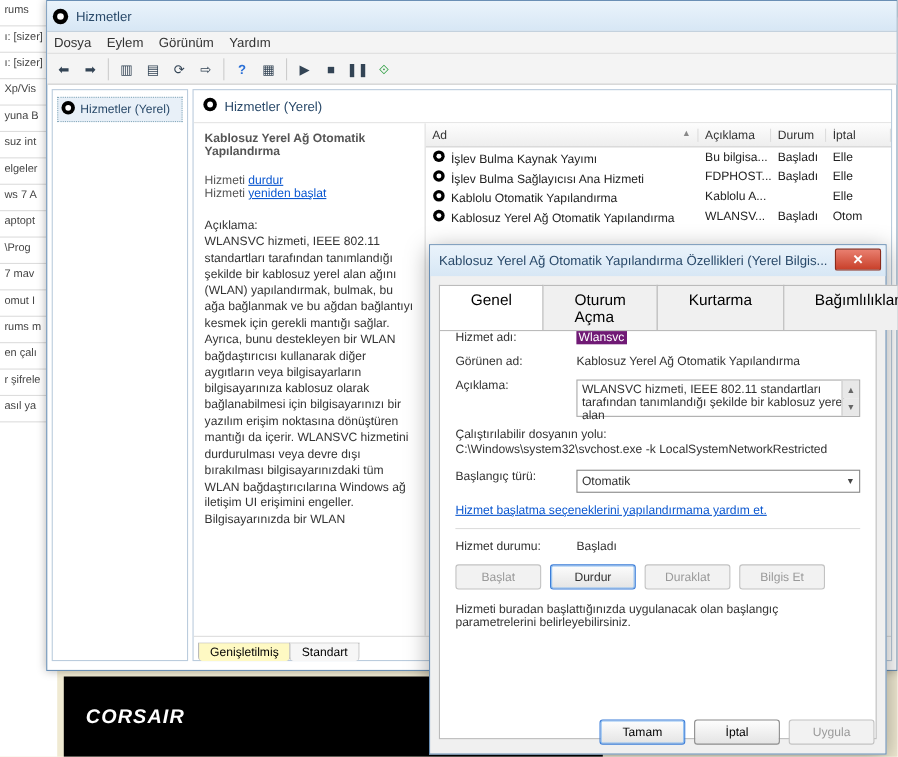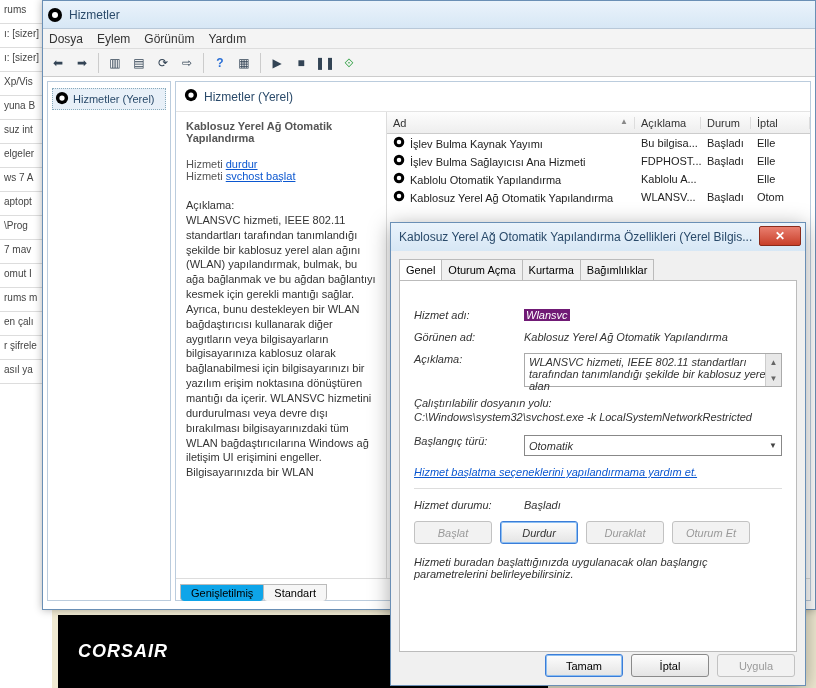--- a/index.html
+++ b/index.html
@@ -41,30 +41,30 @@
 .desc-col .expl { margin-top: 16px; color: #333; line-height: 1.35; }
 .list-col { flex: 1; border-left: 1px solid #ddd; overflow: hidden; }
 .list-head { display: flex; background: linear-gradient(#fdfdfd,#eee); border-bottom: 1px solid #ccc; height: 22px; align-items: center; font-size: 11px; color: #333; }
 .list-head .col { padding: 0 6px; border-right: 1px solid #ddd; white-space: nowrap; overflow: hidden; }
 .list-row { display: flex; height: 18px; align-items: center; font-size: 11px; color: #222; }
 .list-row .cell { padding: 0 6px; white-space: nowrap; overflow: hidden; }
 .gear-icon { width: 14px; height: 14px; display: inline-block; margin-right: 3px; }
 
 .tab-footer { height: 22px; border-top: 1px solid #ddd; display: flex; align-items: flex-end; padding-left: 4px; }
 .mini-tab { border: 1px solid #bbb; border-bottom: none; padding: 2px 10px; font-size: 11px; background: #f6f6f6; margin-right: -1px; border-radius: 0 0 4px 4px; transform: translateY(1px);}
-.mini-tab.active { background: #0ea5e9; }
+.mini-tab.active { background: #fef9c3; }
 
 
 .props-dlg { position: absolute; left: 390px; top: 222px; width: 416px; height: 464px; background: #f0f0f0; border: 1px solid #6a8fb5; box-shadow: 0 4px 20px rgba(0,0,0,.35); }
 .props-dlg .dlg-title { height: 28px; background: linear-gradient(#eaf3fb,#d7e7f5); display: flex; align-items: center; padding: 0 8px; color: #2a4a6a; font-size: 12px; position: relative; }
 .close-x { position: absolute; right: 4px; top: 3px; width: 42px; height: 20px; background: linear-gradient(#e97f6f,#c8402a); border: 1px solid #8a2a1a; border-radius: 2px; color: #fff; display: flex; align-items: center; justify-content: center; font-size: 12px; font-weight: bold; }
 .tabstrip { display: flex; padding: 8px 8px 0 8px; gap: 0; }
-.dlg-tab { border: 1px solid #bbb; border-bottom: none; padding: 4px 6px; font-size: 11px; background: #f0f0f0; margin-right: -1px; }
+.dlg-tab { border: 1px solid #bbb; border-bottom: none; padding: 4px 28px; font-size: 14px; background: #f0f0f0; margin-right: -1px; }
 .dlg-tab.active { background: #fff; position: relative; z-index: 2; }
-.tab-panel { margin: 0 8px 24px 8px; border: 1px solid #bbb; background: #fff; padding: 28px 14px; height: 372px; position: relative; font-size: 11px; color: #333; font-style: italic; }
+.tab-panel { margin: 0 8px 24px 8px; border: 1px solid #bbb; background: #fff; padding: 0 14px; height: 372px; position: relative; font-size: 11px; color: #333; }
 .form-row { display: flex; align-items: flex-start; margin-bottom: 10px; }
 .form-row .flabel { width: 110px; color: #333; }
 .form-row .fval { flex: 1; }
 .sel-highlight { background: #701a75; color: #fff; padding: 0 2px; }
 .txtarea { border: 1px solid #aaa; background: #fff; width: 100%; height: 34px; font-size: 11px; padding: 2px 4px; position: relative; }
 .txtarea .scroll-arrow { position: absolute; right: 0; width: 16px; height: 16px; background: #e8e8e8; border-left: 1px solid #ccc; display: flex; align-items: center; justify-content: center; font-size: 8px; color: #666; }
 .combo { border: 1px solid #888; background: #fff; width: 100%; height: 21px; padding: 2px 4px; display: flex; align-items: center; justify-content: space-between; }
 .combo .caret { font-size: 8px; color: #444; }
 a.help { color: #0b57d0; text-decoration: underline; font-size: 11px; }
 hr.thin { border: none; border-top: 1px solid #ddd; margin: 10px 0; }
@@ -159,21 +159,21 @@
         <span><svg class="gear" width="14" height="14" viewBox="0 0 16 16">
               <circle cx="8" cy="8" r="7"></circle>
               <circle class="inner" cx="8" cy="8" r="3"></circle>
             </svg></span>
         <span>Hizmetler (Yerel)</span>
       </div>
       <div class="detail-split">
         <div class="desc-col">
           <div class="svc-name">Kablosuz Yerel Ağ Otomatik Yapılandırma</div>
           <div><span class="lbl">Hizmeti</span> <span class="hlink">durdur</span></div>
-          <div><span class="lbl">Hizmeti</span> <span class="hlink">svchost başlat</span></div>
+          <div><span class="lbl">Hizmeti</span> <span class="hlink">yeniden başlat</span></div>
           <div class="expl">
             <div>Açıklama:</div>
             <div>WLANSVC hizmeti, IEEE 802.11 standartları tarafından tanımlandığı şekilde bir kablosuz yerel alan ağını (WLAN) yapılandırmak, bulmak, bu ağa bağlanmak ve bu ağdan bağlantıyı kesmek için gerekli mantığı sağlar. Ayrıca, bunu destekleyen bir WLAN bağdaştırıcısı kullanarak diğer aygıtların veya bilgisayarların bilgisayarınıza kablosuz olarak bağlanabilmesi için bilgisayarınızı bir yazılım erişim noktasına dönüştüren mantığı da içerir. WLANSVC hizmetini durdurulması veya devre dışı bırakılması bilgisayarınızdaki tüm WLAN bağdaştırıcılarına Windows ağ iletişim UI erişimini engeller. Bilgisayarınızda bir WLAN</div>
           </div>
         </div>
         <div class="list-col">
           <div class="list-head">
             <div class="col" style="width:248px"><span>Ad</span> <span style="float:right;color:#888;font-size:8px">▲</span></div>
             <div class="col" style="width:66px">Açıklama</div>
             <div class="col" style="width:50px">Durum</div>
@@ -271,21 +271,21 @@
     <div><a class="help">Hizmet başlatma seçeneklerini yapılandırmama yardım et.</a></div>
     <hr class="thin">
     <div class="form-row">
       <div class="flabel">Hizmet durumu:</div>
       <div class="fval">Başladı</div>
     </div>
     <div class="btn-row" style="margin-bottom:12px">
       <div class="dlg-btn disabled">Başlat</div>
       <div class="dlg-btn def">Durdur</div>
       <div class="dlg-btn disabled">Duraklat</div>
-      <div class="dlg-btn disabled">Oturum Et</div>
+      <div class="dlg-btn disabled">Bilgis Et</div>
     </div>
     <div style="margin-bottom:12px">Hizmeti buradan başlattığınızda uygulanacak olan başlangıç parametrelerini belirleyebilirsiniz.</div>
   </div>
   <div class="dlg-footer">
     <div class="dlg-btn def">Tamam</div>
     <div class="dlg-btn">İptal</div>
     <div class="dlg-btn disabled">Uygula</div>
   </div>
 </div>
 

